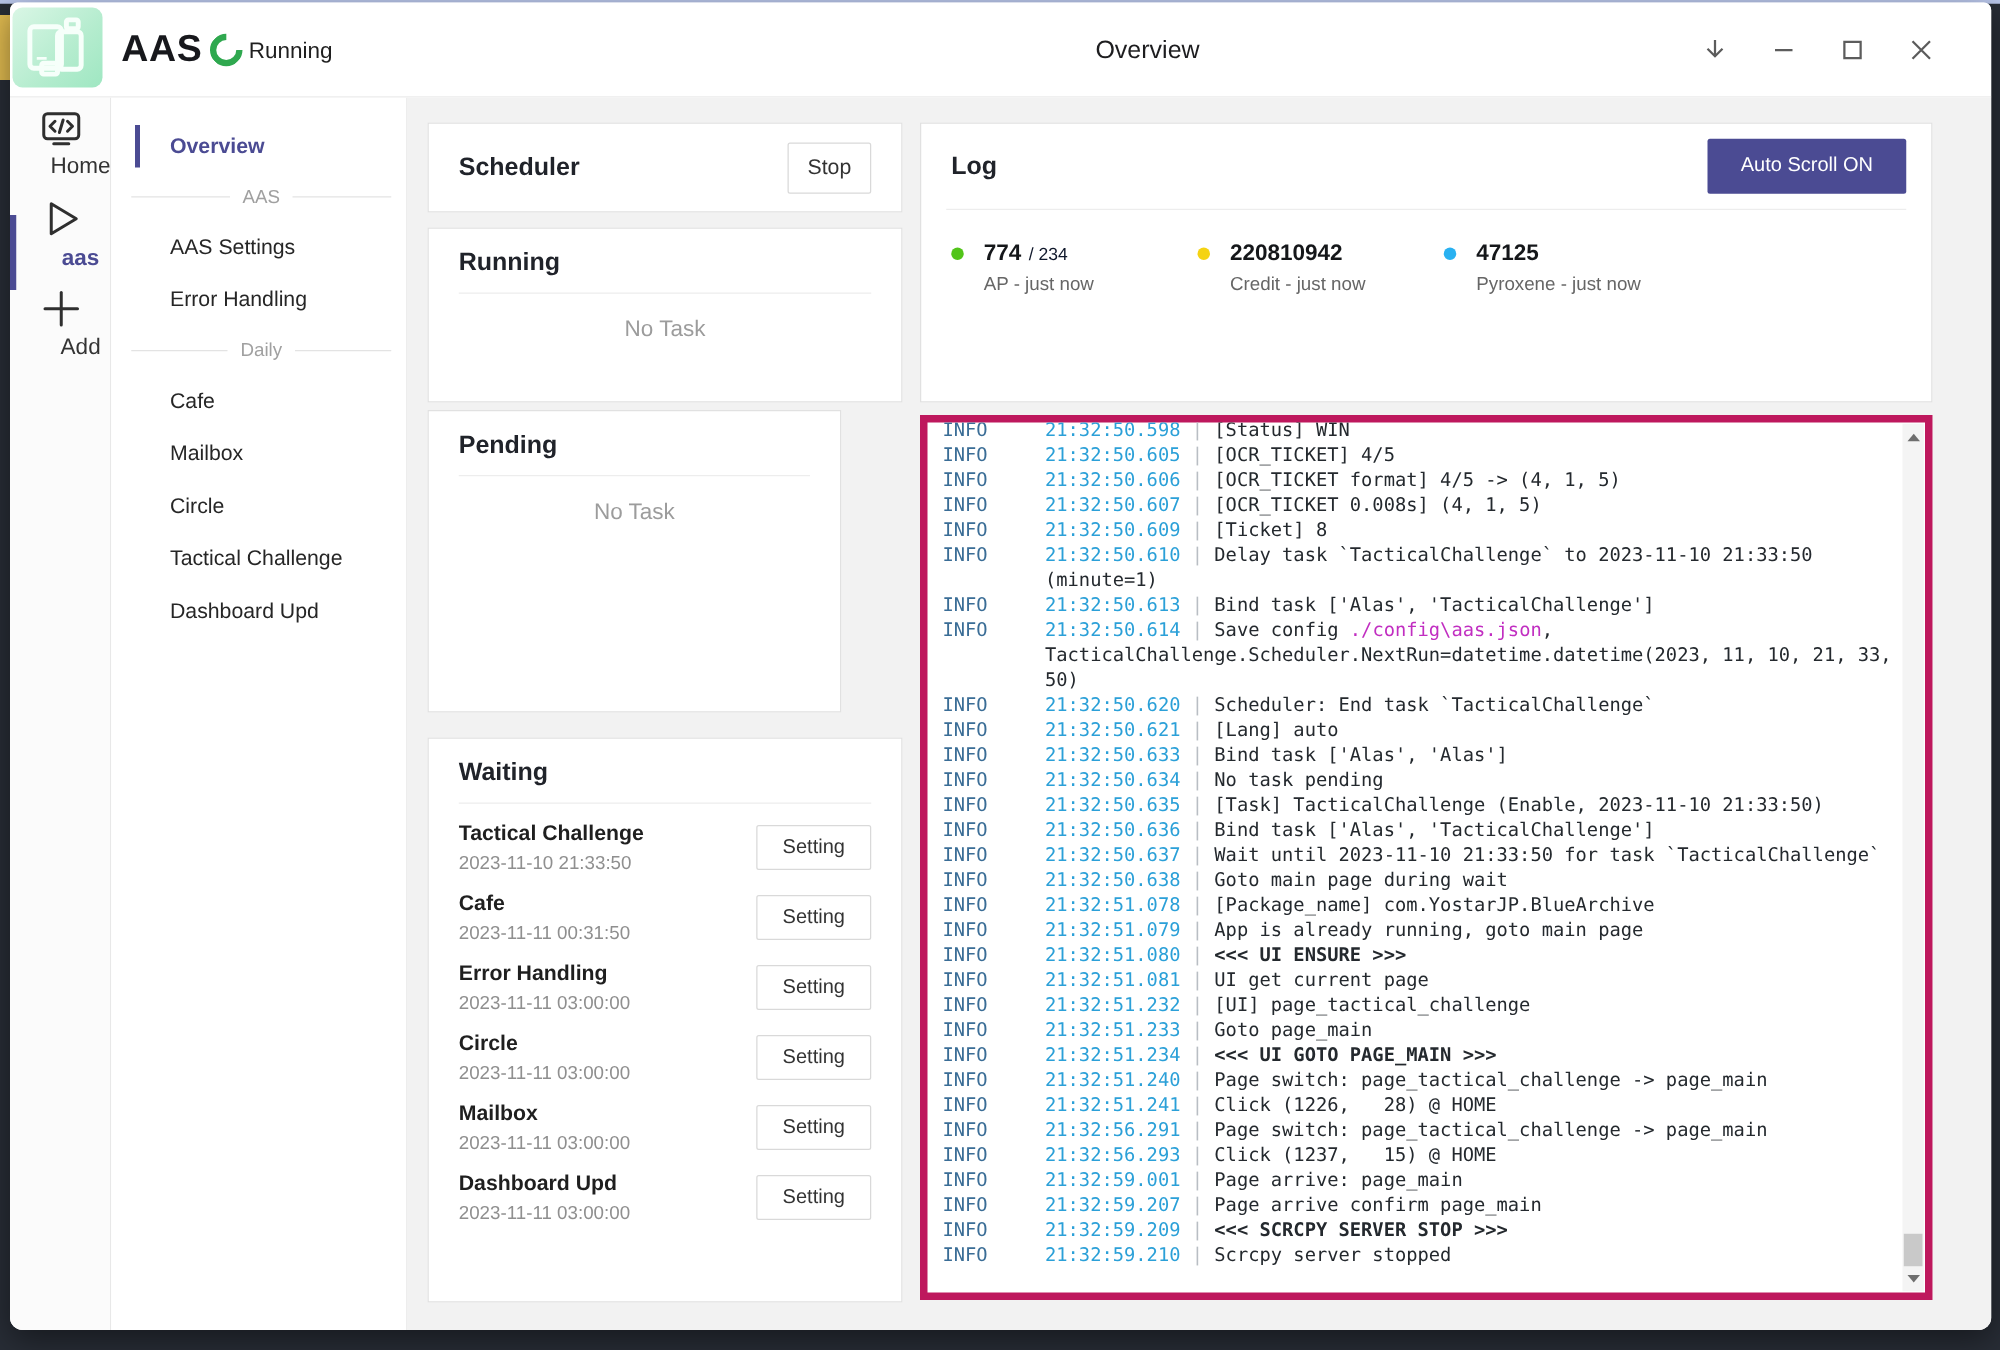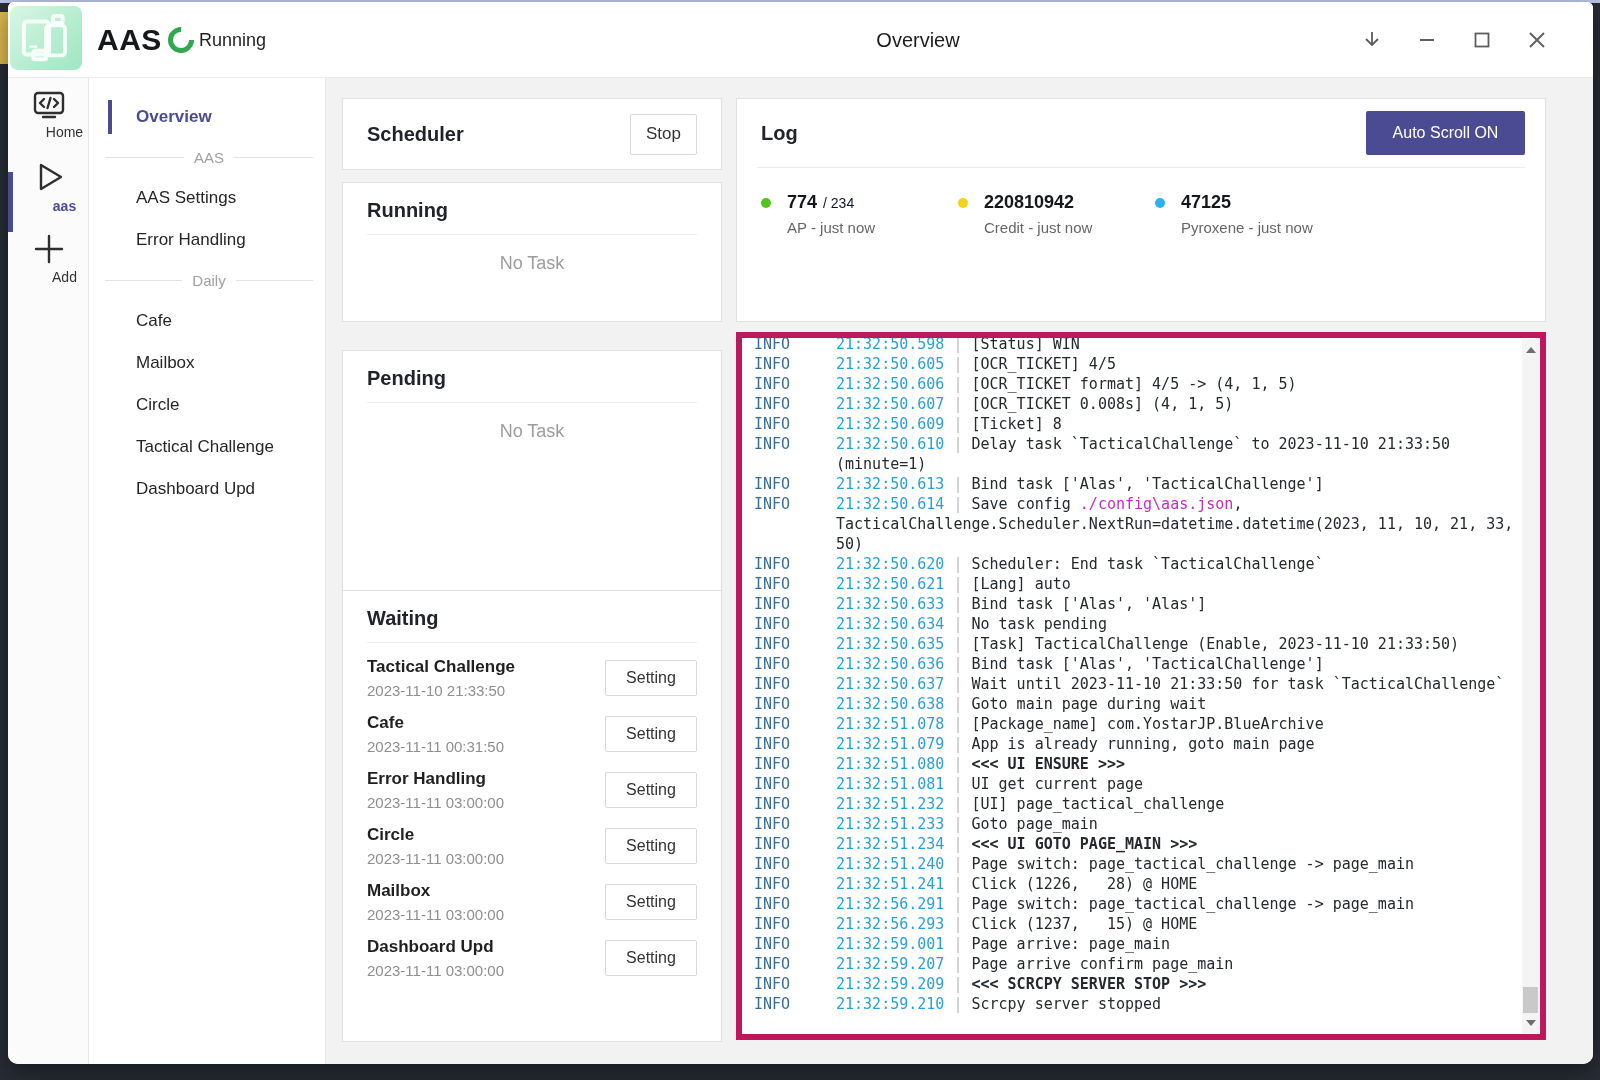--- a/index.html
+++ b/index.html
@@ -25,21 +25,21 @@
   .controls { position:absolute; right:41px; top:23px; display:flex; gap:25px; }
   .ctrl-btn { width:30px; height:30px; display:flex; align-items:center; justify-content:center; cursor:default; }
   .ctrl-btn svg { stroke:#5c5c5c; fill:none; stroke-width:1.8; }
 
   
   .rail { position:absolute; left:0; top:76px; bottom:0; width:81px; background:#fbfbfb; border-right:1px solid #e8e8e8; }
   .rail-active-bar { position:absolute; left:0; top:94px; width:5px; height:60px; background:var(--accent,#4b4b93); }
   .rail-item { width:81px; height:70px; margin-top:2px; display:flex; flex-direction:column; align-items:center; justify-content:center; gap:4px; cursor:pointer; }
   .rail-item:first-child { margin-top:20px; }
   .rail-item svg { stroke:#2f2f2f; fill:none; stroke-width:2.4; stroke-linecap:round; stroke-linejoin:round; }
-  .rail-label { font-size:14px; color:#333;margin-left:32px; }
+  .rail-label { font-size:18px; color:#333;margin-left:32px; }
   .rail-item.active .rail-label { color:var(--accent,#4b4b93); font-weight:700; }
 
   
   .nav { position:absolute; left:81px; top:76px; bottom:0; width:237px; background:#fff; border-right:1px solid #e8e8e8; padding-top:18px; }
   .nav-link { position:relative; height:42px; display:flex; align-items:center; padding-left:47px; font-size:17px; color:#262626; cursor:pointer; }
   .nav-link.active { color:var(--accent,#4b4b93); font-weight:700; }
   .nav-link.active::before { content:''; position:absolute; left:19px; top:4px; width:4px; height:34px; background:var(--accent,#4b4b93); }
   .nav-sec { height:39px; display:flex; align-items:center; gap:10px; padding:0 12px 0 16px; color:#a0a0a0; font-size:15px; }
   .nav-sec .line { flex:1; height:1px; background:#e3e3e3; }
 
@@ -49,21 +49,21 @@
   .card-title { font-size:20px; font-weight:600; color:#20232a; }
   .card-hr { height:1px; background:#ededed; margin-top:12px; }
   .empty-text { text-align:center; font-size:18px; color:#9c9c9c; }
 
   .card-scheduler { left:16px; top:20px; width:380px; height:72px; display:flex; align-items:center; justify-content:space-between; padding:0 24px;gap:24px; }
   .btn-outline { background:#fff; border:1px solid #d9d9d9; border-radius:2px; font-size:16px; color:#333; font-family:inherit; cursor:pointer; }
   .stop-btn { width:67px; height:41px; font-size:17px; }
 
   .card-running { left:16px; top:104px; width:380px; height:140px; padding:16px 24px 0; }
   .card-running .empty-text { margin-top:18px; }
-  .card-pending { left:16px; top:272px; width:380px; height:242px; padding:16px 24px 0; }
+  .card-pending { left:16px; top:250px; width:331px; height:242px; padding:16px 24px 0; }
   .card-pending .empty-text { margin-top:18px; }
   .card-waiting { left:16px; top:512px; width:380px; height:452px; padding:16px 24px 0; }
 
   .task-row { display:flex; justify-content:space-between; align-items:center; margin-top:14px; }
   .task-name { font-size:17px; font-weight:700; color:#1f1f1f; }
   .task-date { font-size:15px; color:#8f8f8f; margin-top:5px; }
   .setting-btn { width:92px; height:36px; }
 
   
   .card-log { left:410px; top:20px; width:810px; height:224px; padding:0; }

